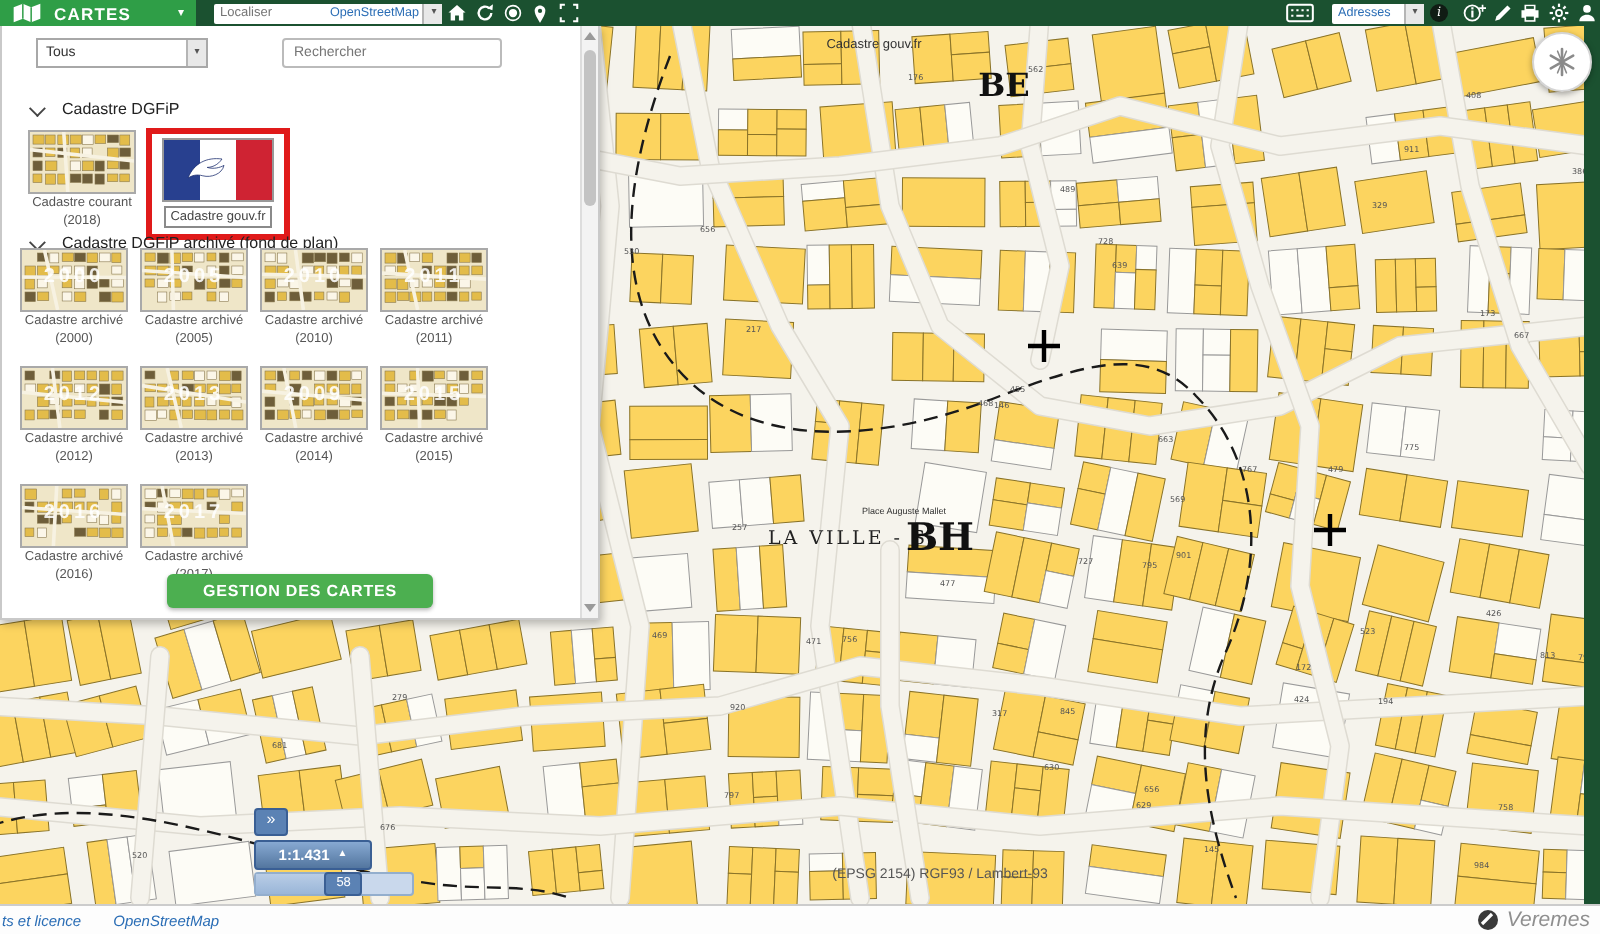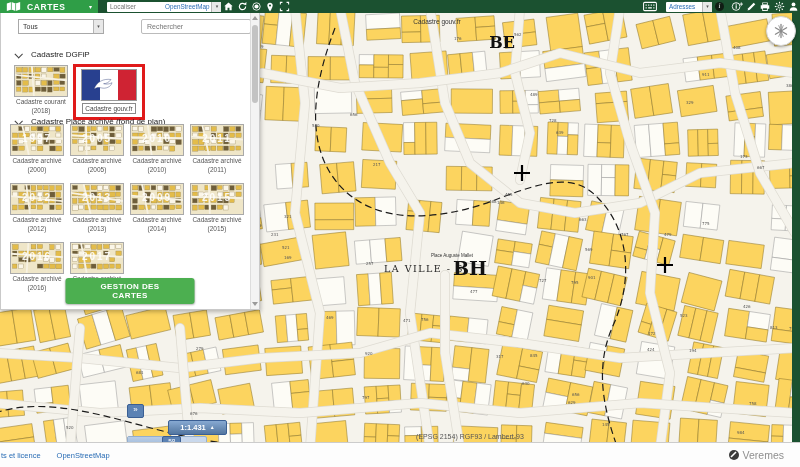--- a/index.html
+++ b/index.html
@@ -32,21 +32,21 @@
   .hicon{width:14px;height:13px;display:flex;align-items:center;justify-content:center;cursor:pointer;}
   .hicon svg{display:block;}
   .sp{flex:1;}
   .adr-select{width:46px;height:10px;background:#fff;border-radius:1px;display:flex;align-items:center;cursor:pointer;}
   .adr-select .val{color:var(--link-blue);font-size:6.3px;padding:0 3px;flex:1;}
   .info-dot{width:9px;height:9px;border-radius:50%;background:#101c14;color:#fff;font-size:6.5px;line-height:9px;
     text-align:center;font-family:"DejaVu Serif",serif;font-style:italic;margin-left:3px;cursor:pointer;}
   .hdr-gap{width:6px;}
 
   
-  aside{position:absolute;left:0;top:13px;width:260px;height:297px;background:#fff;z-index:20;
+  aside{position:absolute;left:0;top:13px;width:300px;height:297px;background:#fff;z-index:20;
     border:1px solid #c9c9c9;border-top:0;box-sizing:border-box;box-shadow:1px 2px 4px rgba(0,0,0,.25);}
   .filter-row{position:absolute;left:0;top:6px;width:100%;height:18px;}
   .selectbox{position:absolute;left:17px;top:0;width:86px;height:15px;border:1px solid #a8a8a8;background:#fff;
     display:flex;align-items:center;box-sizing:border-box;cursor:pointer;}
   .selectbox .val{flex:1;font-size:7px;color:#333;padding:0 4px;}
   .selectbox .caret-box{height:13px;}
   .search-input{position:absolute;left:140px;top:0;width:110px;height:15px;border:1px solid #bbb;border-radius:2px;
     box-sizing:border-box;font-size:7px;padding:0 5px;color:#333;outline:none;font-family:"Liberation Sans",sans-serif;}
   .sec-hdr{position:absolute;left:14px;display:flex;align-items:center;cursor:pointer;}
   .chev{width:5px;height:5px;border-right:1.3px solid #444;border-bottom:1.3px solid #444;
@@ -74,36 +74,36 @@
   .pscroll .pa{position:absolute;left:1px;width:0;height:0;border-left:3px solid transparent;border-right:3px solid transparent;}
   .pa-up{top:3px;border-bottom:4px solid #9a9a9a;}
   .pa-dn{bottom:3px;border-top:4px solid #9a9a9a;}
 
   
   .mapctl{position:absolute;z-index:15;}
   #expand-btn{left:127px;top:404px;width:15px;height:12px;background:var(--ctl-blue);border:1px solid #3a5f94;
     border-radius:2px;color:#fff;font-size:8px;line-height:10px;text-align:center;cursor:pointer;}
   #scale-badge{left:127px;top:420px;width:57px;height:13px;border:1px solid #3a5f94;border-radius:2px;
     background:linear-gradient(#87a9d2,#53769f);color:#fff;display:flex;align-items:center;
-    justify-content:center;cursor:pointer;margin-left:41px;}
+    justify-content:center;cursor:pointer;}
   #scale-badge .v{font-size:7.5px;font-weight:bold;}
   #scale-badge .up{font-size:5px;margin-left:4px;line-height:5px;}
   #op-slider{left:127px;top:436px;width:78px;height:10px;background:#c9d8ec;border:1px solid #93aecd;
     border-radius:2px;cursor:pointer;}
   #op-slider .fill{position:absolute;left:0;top:0;height:100%;width:55%;background:linear-gradient(#b9cde6,#9ab6d8);}
   #op-slider .handle{position:absolute;left:44%;top:-1px;width:17px;height:10px;background:var(--ctl-blue);
     border:1px solid #3a5f94;border-radius:2px;color:#fff;font-size:6.5px;text-align:center;line-height:10px;}
 
   
-  footer{position:absolute;left:0;bottom:0;width:800px;height:25px;background:#fdfdfd;border-top:1px solid #ccc;
-    z-index:30;display:flex;align-items:center;box-sizing:border-box;}
+  footer{position:absolute;left:0;bottom:0;width:800px;height:15px;background:#fdfdfd;border-top:1px solid #ccc;
+    z-index:30;display:flex;align-items:center;box-sizing:border-box;font-style:italic;}
   footer a{color:var(--link-blue);font-size:7.5px;text-decoration:none;cursor:pointer;}
   #lnk1{margin-left:1px;}
   #lnk2{margin-left:16px;}
-  .brand{margin-left:auto;margin-right:16px;display:flex;align-items:flex-start;color:#8f8f8f;font-size:10.5px;}
+  .brand{margin-left:auto;margin-right:5px;display:flex;align-items:flex-start;color:#8f8f8f;font-size:10.5px;}
   .brand svg{margin-right:3px;}
 </style>
 </head>
 <body>
 
 <div id="app">
 
   <svg id="map-svg" width="800" height="439" viewBox="0 0 800 439">
       <rect x="0" y="0" width="800" height="439" fill="#f5f3ec"></rect>
       <g transform="rotate(5.7 6.7 18.6)">
@@ -1483,21 +1483,21 @@
         <rect width="18" height="30" fill="#28408f"></rect>
         <rect x="18" width="18" height="30" fill="#ffffff"></rect>
         <rect x="36" width="18" height="30" fill="#cf2333"></rect>
         <path d="M12 19c3-7.5 9.5-10.5 17-9.5-2 3-5 4.2-7.4 4.2 3.2 1 6.4.1 8.4-1-1 4.3-6.4 6.3-10.6 5.2-3.2-.9-5.4-.1-7.4 1.1z" fill="#fff" stroke="#1e3070" stroke-width="0.4"></path>
       </svg>
       <span class="capbox">Cadastre gouv.fr</span>
     </div>
 
     <div class="sec-hdr" style="top:104px">
       <span class="chev"></span>
-      <span class="t">Cadastre Place archivé (fond de plan)</span>
+      <span class="t">Cadastre DGFiP archivé (fond de plan)</span>
     </div>
 
     <div class="thumb-grid">
 
         <div class="gcard">
           <div class="thumb">
             <svg class="mini-cad" width="52" height="30" viewBox="0 0 52 30">
               <rect x="0" y="0" width="52" height="30" fill="#efe6c8"></rect>
               <rect x="7.7" y="1.5" width="5.459441075706855" height="4.1359674506355075" fill="#6e5e3a" stroke="#8a7a50" stroke-width="0.3"></rect>
               <rect x="13.9" y="1.5" width="4.483941557537765" height="4.925014821300283" fill="#fbf6e8" stroke="#8a7a50" stroke-width="0.3"></rect>
@@ -1521,21 +1521,21 @@
               <rect x="38.7" y="14.5" width="4.838776908488945" height="4.027880745008588" fill="#6e5e3a" stroke="#8a7a50" stroke-width="0.3"></rect>
               <rect x="44.900000000000006" y="14.5" width="5.786815495276824" height="4.0244916109368205" fill="#fbf6e8" stroke="#8a7a50" stroke-width="0.3"></rect>
               <rect x="1.5" y="21" width="5.1756383189000195" height="4.783569288160652" fill="#6e5e3a" stroke="#8a7a50" stroke-width="0.3"></rect>
               <rect x="7.7" y="21" width="5.682336166314781" height="4.332799671916291" fill="#e3bc4a" stroke="#8a7a50" stroke-width="0.3"></rect>
               <rect x="20.1" y="21" width="4.816717507038266" height="4.496464079944417" fill="#fbf6e8" stroke="#8a7a50" stroke-width="0.3"></rect>
               <rect x="26.3" y="21" width="5.640871100081132" height="4.7716408299747854" fill="#e3bc4a" stroke="#8a7a50" stroke-width="0.3"></rect>
               <rect x="38.7" y="21" width="5.722567566949874" height="4.900893578678369" fill="#6e5e3a" stroke="#8a7a50" stroke-width="0.3"></rect>
               <rect x="44.900000000000006" y="21" width="5.697521334514022" height="5.002056668652221" fill="#e3bc4a" stroke="#8a7a50" stroke-width="0.3"></rect>
               <path d="M11.219568045809865,0 L17.824240513145924,30 M0,13.535406510345638 L52,13.751349200494587" stroke="#f7f2e2" stroke-width="1.8" fill="none"></path>
             </svg>
-            <span class="wm">1997</span>
+            <span class="wm">2000</span>
           </div>
           <div class="cap">Cadastre archivé</div>
           <div class="cap">(2000)</div>
         </div>
 
         <div class="gcard">
           <div class="thumb">
             <svg class="mini-cad" width="52" height="30" viewBox="0 0 52 30">
               <rect x="0" y="0" width="52" height="30" fill="#efe6c8"></rect>
               <rect x="1.5" y="1.5" width="5.0934417196549475" height="4.123906747670844" fill="#e3bc4a" stroke="#8a7a50" stroke-width="0.3"></rect>

